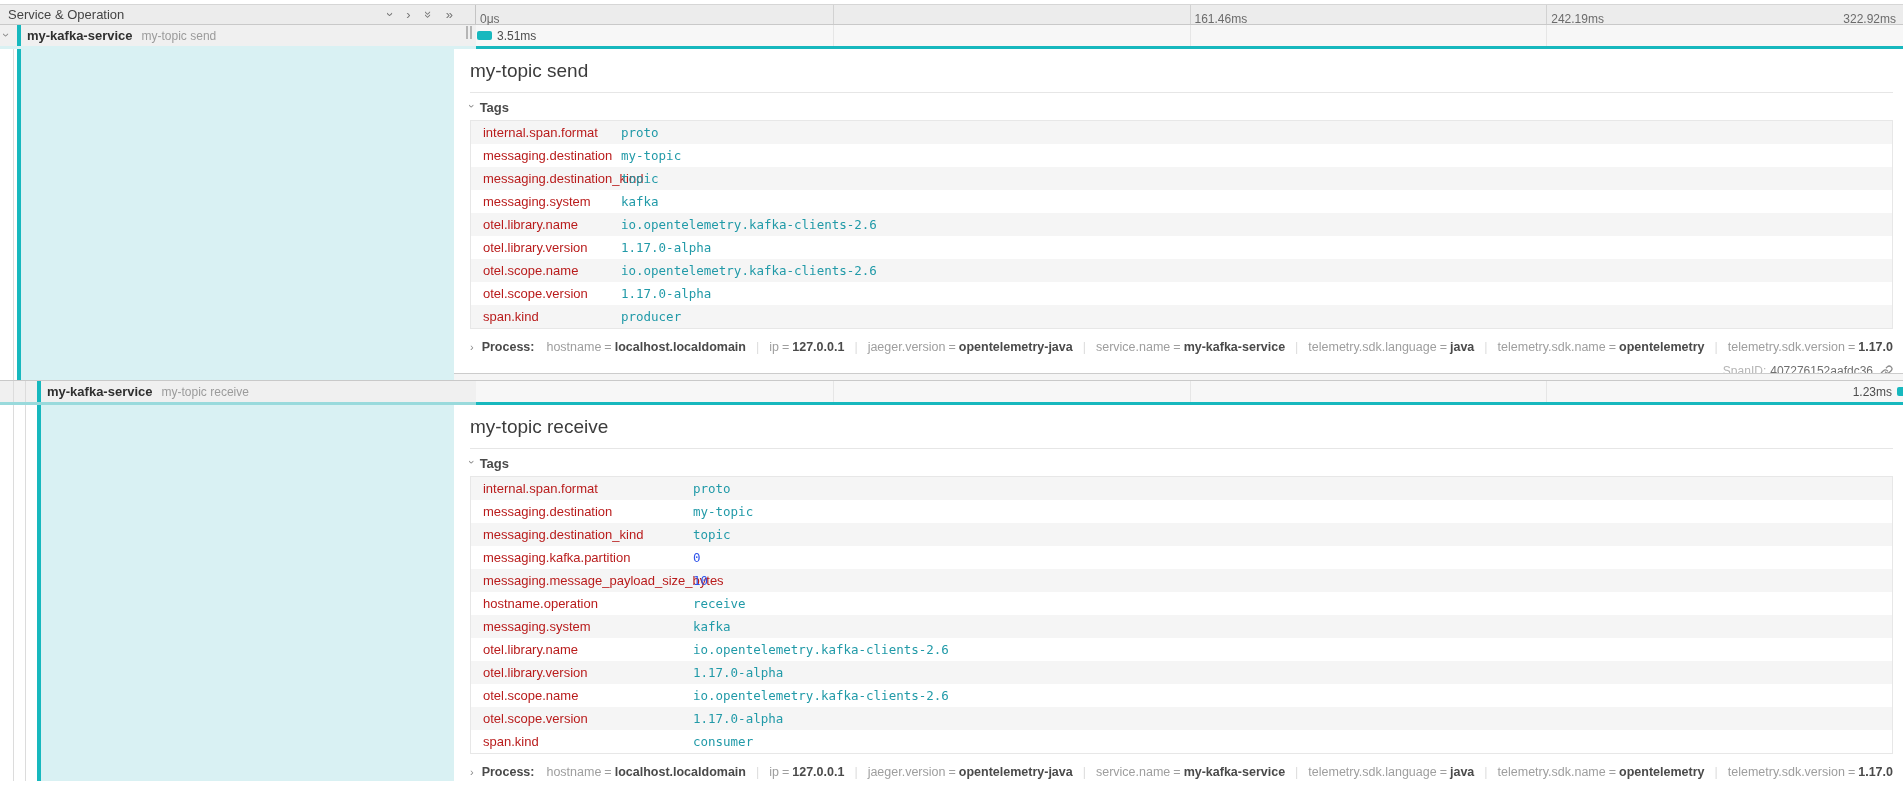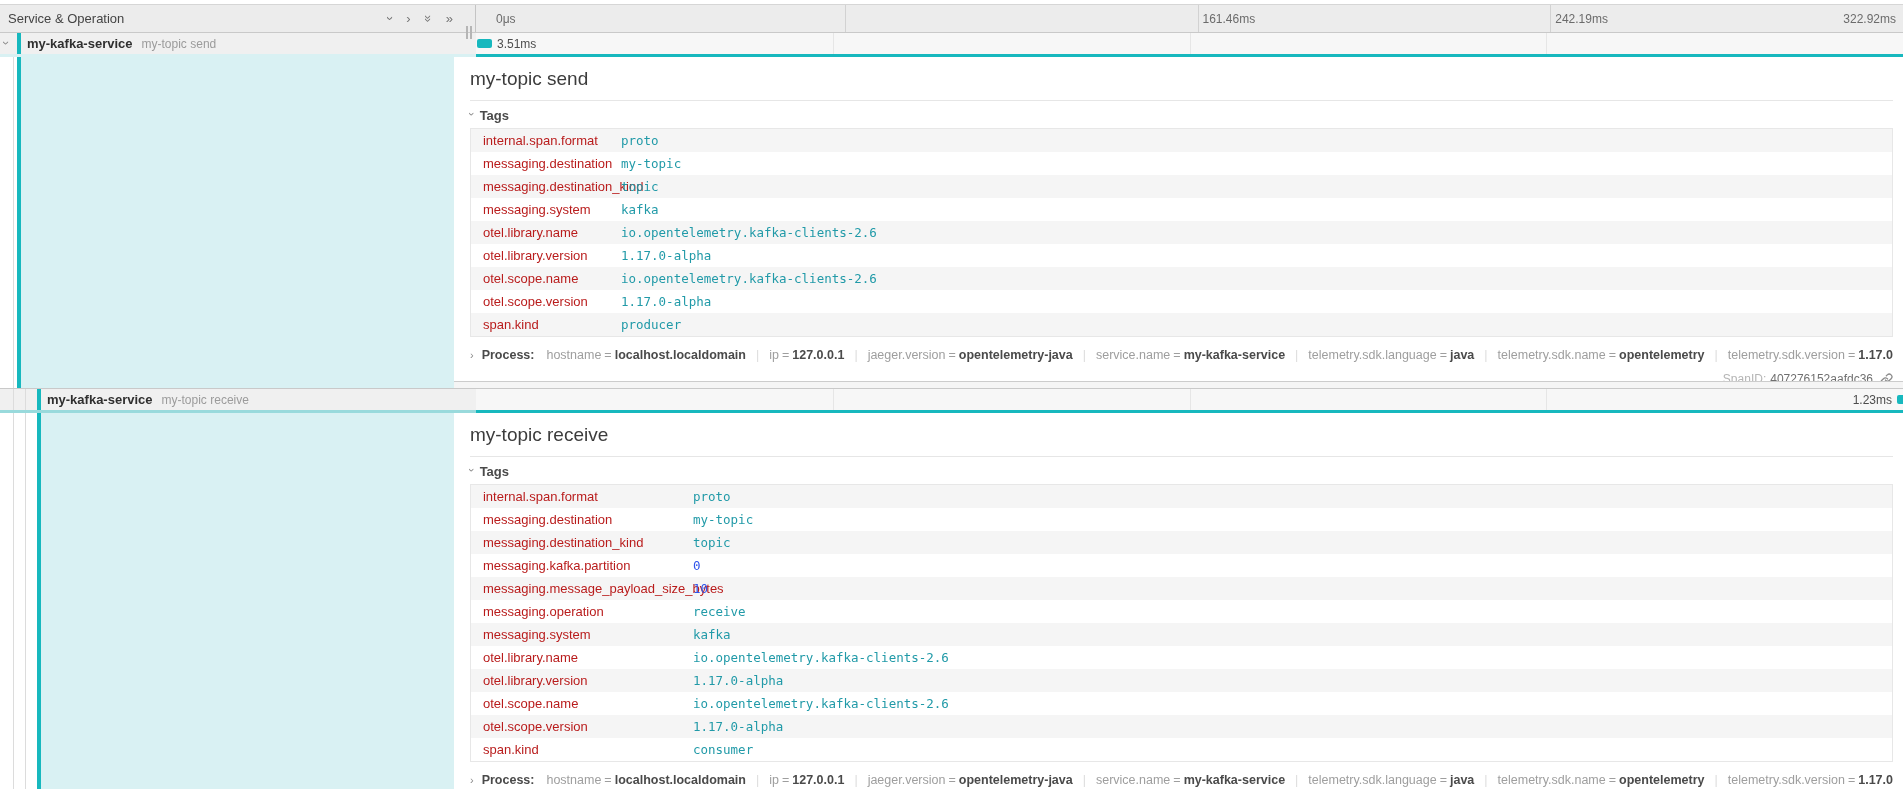--- a/index.html
+++ b/index.html
@@ -8,21 +8,21 @@
     --str:#219aa8;
     --num:#2f54eb;
   }
   *{margin:0;padding:0;box-sizing:border-box;}
   html,body{background:#fff;}
   body{font-family:"Liberation Sans","DejaVu Sans",sans-serif;color:#333;}
   .page{position:relative;width:1903px;height:790px;background:#fff;overflow:hidden;}
 
   
   .top-strip{height:5px;background:#fff;border-bottom:1px solid #d6d6d6;}
-  .timeline-header{display:flex;height:28px;background:#ececec;border-bottom:1px solid #c9c9c9;gap:16px;}
+  .timeline-header{display:flex;height:20px;background:#ececec;border-bottom:1px solid #c9c9c9;}
   .th-left{width:476px;display:flex;align-items:center;border-right:1px solid #c4c4c4;padding:0 8px;}
   .th-title{font-size:13px;color:#444;flex:1;}
   .th-icons{display:flex;align-items:center;gap:14px;margin-right:14px;color:#757575;font-size:13px;}
   .icon-btn{cursor:pointer;line-height:1;display:inline-block;}
   .rot90{display:inline-block;transform:rotate(90deg);}
   .ruler{flex:1;position:relative;font-size:12px;color:#6b6b6b;}
   .gridline{position:absolute;top:0;bottom:0;width:1px;background:#d2d2d2;}
   .g25{left:25%;} .g50{left:50%;} .g75{left:75%;}
   .ruler .tick{position:absolute;top:7px;}
   .tick.t0{left:4px;}
@@ -290,21 +290,21 @@
               <div class="tag-key">messaging.kafka.partition</div>
               <div class="tag-val val-num">0</div>
             </div>
 
             <div class="tag-row">
               <div class="tag-key">messaging.message_payload_size_bytes</div>
               <div class="tag-val val-num">10</div>
             </div>
 
             <div class="tag-row">
-              <div class="tag-key">messaging.operation</div>
+              <div class="tag-key">hostname.operation</div>
               <div class="tag-val val-str">receive</div>
             </div>
 
             <div class="tag-row">
               <div class="tag-key">messaging.system</div>
               <div class="tag-val val-str">kafka</div>
             </div>
 
             <div class="tag-row">
               <div class="tag-key">otel.library.name</div>

